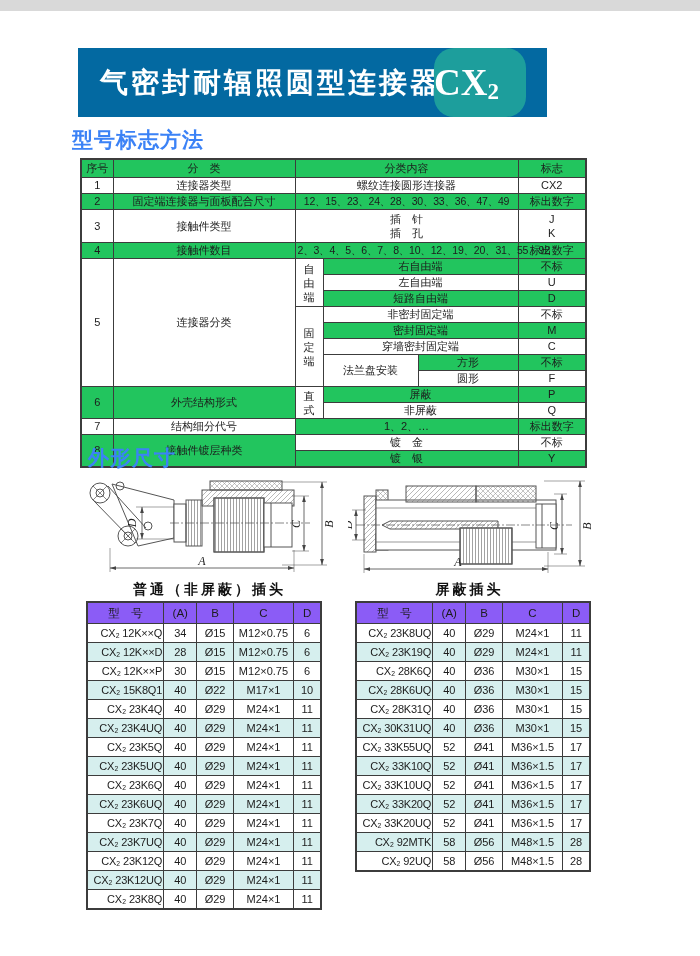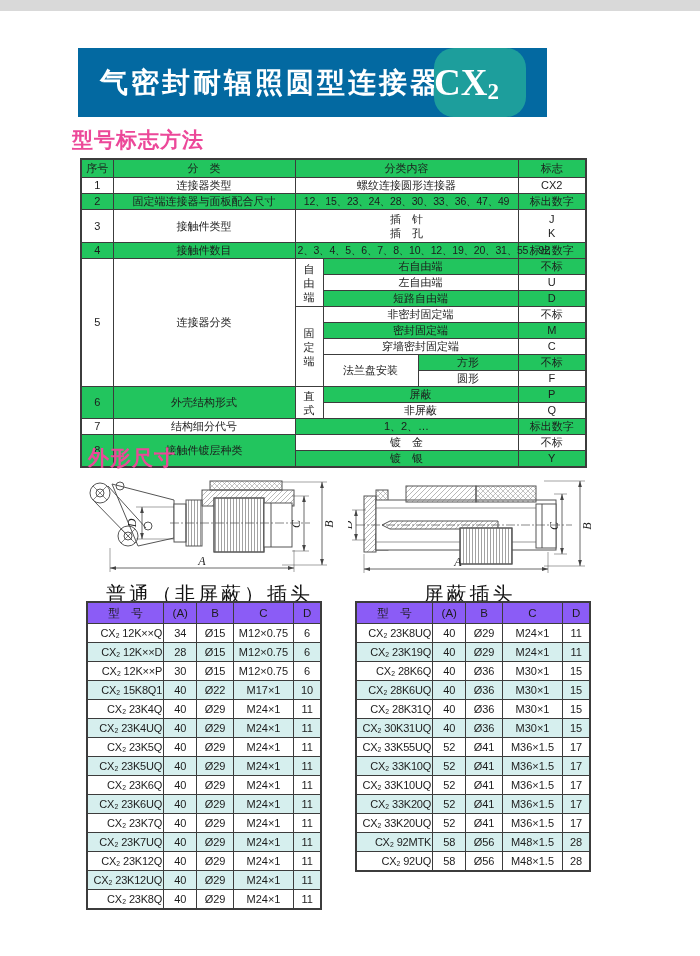--- a/index.html
+++ b/index.html
@@ -17,21 +17,21 @@
     color:#fff;font-size:28px;font-weight:bold;letter-spacing:3px;white-space:nowrap;
   }
   .banner-model{
     position:absolute;left:356px;top:0;width:92px;height:69px;background:#1d9e9c;
     display:flex;align-items:center;justify-content:flex-start;color:#fff;
     font-family:"Liberation Serif","DejaVu Serif",serif;font-weight:bold;border-radius:20px;
   }
   .banner-model .main{font-size:37px;line-height:1;}
   .banner-model .sub{font-size:23px;line-height:1;position:relative;top:9px;}
 
-  .sec-heading{position:absolute;left:72px;font-size:21px;font-weight:bold;color:#ec4899;letter-spacing:1px;text-align:center;}
+  .sec-heading{position:absolute;left:72px;font-size:21px;font-weight:bold;color:#3b82f6;letter-spacing:1px;text-align:center;}
   #heading-marking{top:126px;}
   #heading-dimensions{top:444px;margin-left:16px;}
 
   
   table{border-collapse:collapse;}
   .t1{
     position:absolute;left:80px;top:158px;width:505px;table-layout:fixed;
     font-size:11px;text-align:center;border:2px solid #3c3c3c;
   }
   .t1 td{border:1px solid #3c3c3c;padding:0 2px;height:15px;line-height:13px;vertical-align:middle;}
@@ -40,21 +40,21 @@
   .t1 .c{background:#22c55e;}
   .t1 .ml{white-space:pre-line;line-height:14px;}
   .t1 .vert{white-space:pre-line;line-height:14px;padding:0;}
   .t1 .num{white-space:nowrap;font-size:10.5px;letter-spacing:-0.2px;}
 
   
   .drawing{position:absolute;top:476px;}
   #drawing-left{left:82px;}
   #drawing-right{left:348px;}
   .caption{
-    position:absolute;top:581px;text-align:center;font-size:20px;font-weight:normal;
+    position:absolute;top:581px;text-align:center;font-size:14px;font-weight:bold;
     letter-spacing:3px;color:#111;
   }
   #caption-left{left:82px;width:255px;}
   #caption-right{left:348px;width:243px;}
 
   
   .dim{
     position:absolute;top:601px;width:236px;table-layout:fixed;
     font-size:11px;text-align:center;border:2px solid #3c3c3c;
   }

